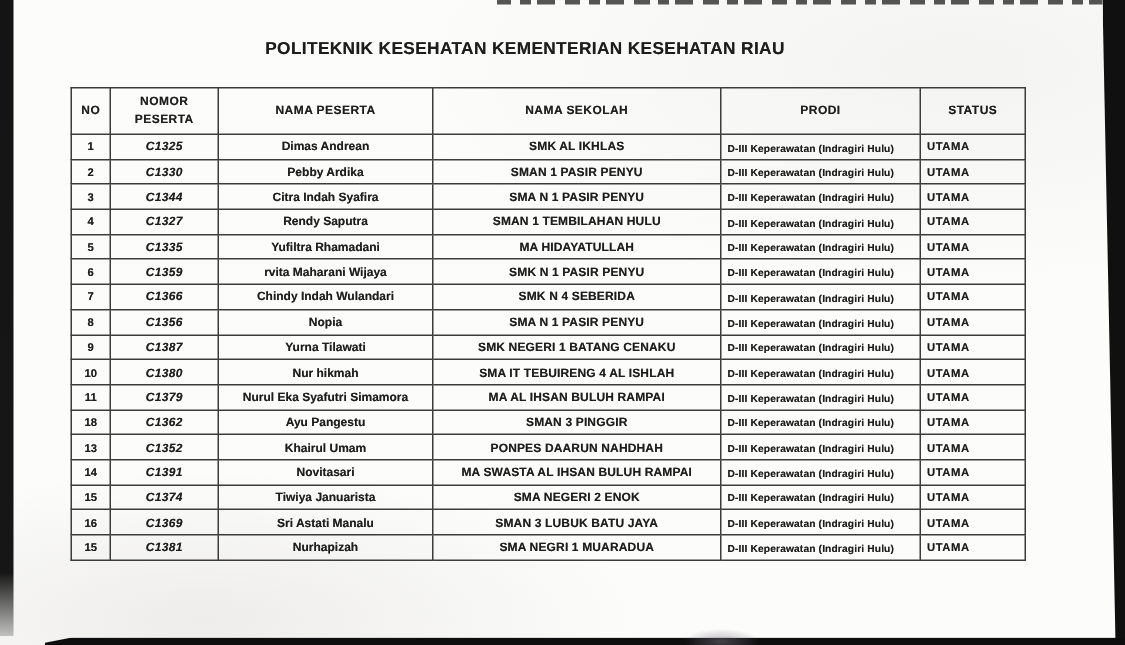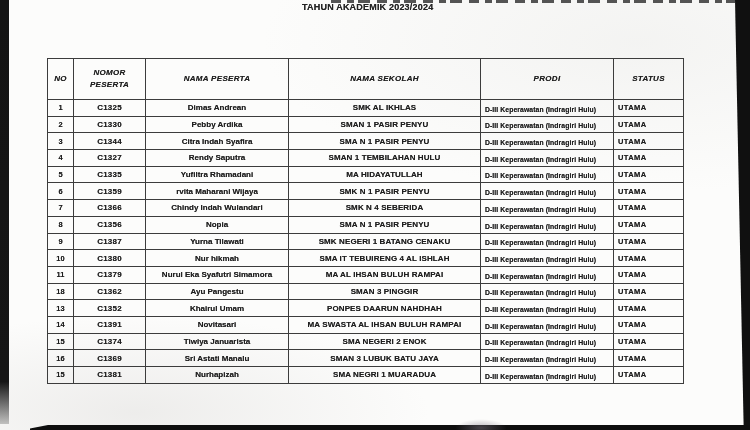--- a/index.html
+++ b/index.html
@@ -56,49 +56,49 @@
     position:absolute;left:47px;top:58px;width:636px;
     border-collapse:collapse;table-layout:fixed;
     background:transparent;
   }
   .results th,.results td{
     border:1px solid #3c3c3c;
     color:#1e1e1e;
     overflow:hidden;white-space:nowrap;
     text-shadow:0 0 .4px rgba(30,30,30,.65);
   }
-  .results thead tr{height:41px;font-style:italic;}
+  .results thead tr{height:31px;}
   .results tbody tr{height:16.7px;}
   .results th{
     font-size:8px;font-weight:bold;text-align:center;
     letter-spacing:.3px;white-space:normal;line-height:1.5;
   }
   .results td{font-size:8px;font-weight:600;padding:0 4px;}
   col.c-no{width:26px;} col.c-nomor_peserta{width:72px;}
   col.c-nama_peserta{width:143px;} col.c-nama_sekolah{width:192px;}
   col.c-prodi{width:133px;} col.c-status{width:70px;}
   .results td.col-no{text-align:center;font-size:7.5px;padding:0;}
-  .results td.col-nomor_peserta{text-align:center;letter-spacing:.2px;}
+  .results td.col-nomor_peserta{text-align:center;letter-spacing:.2px;font-style:italic;}
   .results td.col-nama_peserta{text-align:center;}
   .results td.col-nama_sekolah{text-align:center;letter-spacing:.1px;}
   .results td.col-prodi{
     font-size:6.8px;text-align:left;vertical-align:bottom;
     padding-bottom:3px;letter-spacing:.1px;
   }
   .results td.col-status{text-align:left;font-size:7.5px;letter-spacing:.4px;}
 </style>
 </head>
 <body>
 
 <div class="photo">
 
   <div class="top-crop"></div>
 
-  <div class="academic-year">TAHUN AKADEMIK 2023/2024</div>
-
+
+  <div class="doc-title">POLITEKNIK KESEHATAN KEMENTERIAN KESEHATAN RIAU</div>
 
   <table class="results">
     <colgroup>
       <col class="c-no">
         <col class="c-nomor_peserta">
         <col class="c-nama_peserta">
       <col class="c-nama_sekolah">
         <col class="c-prodi">
         <col class="c-status">
     </colgroup>

